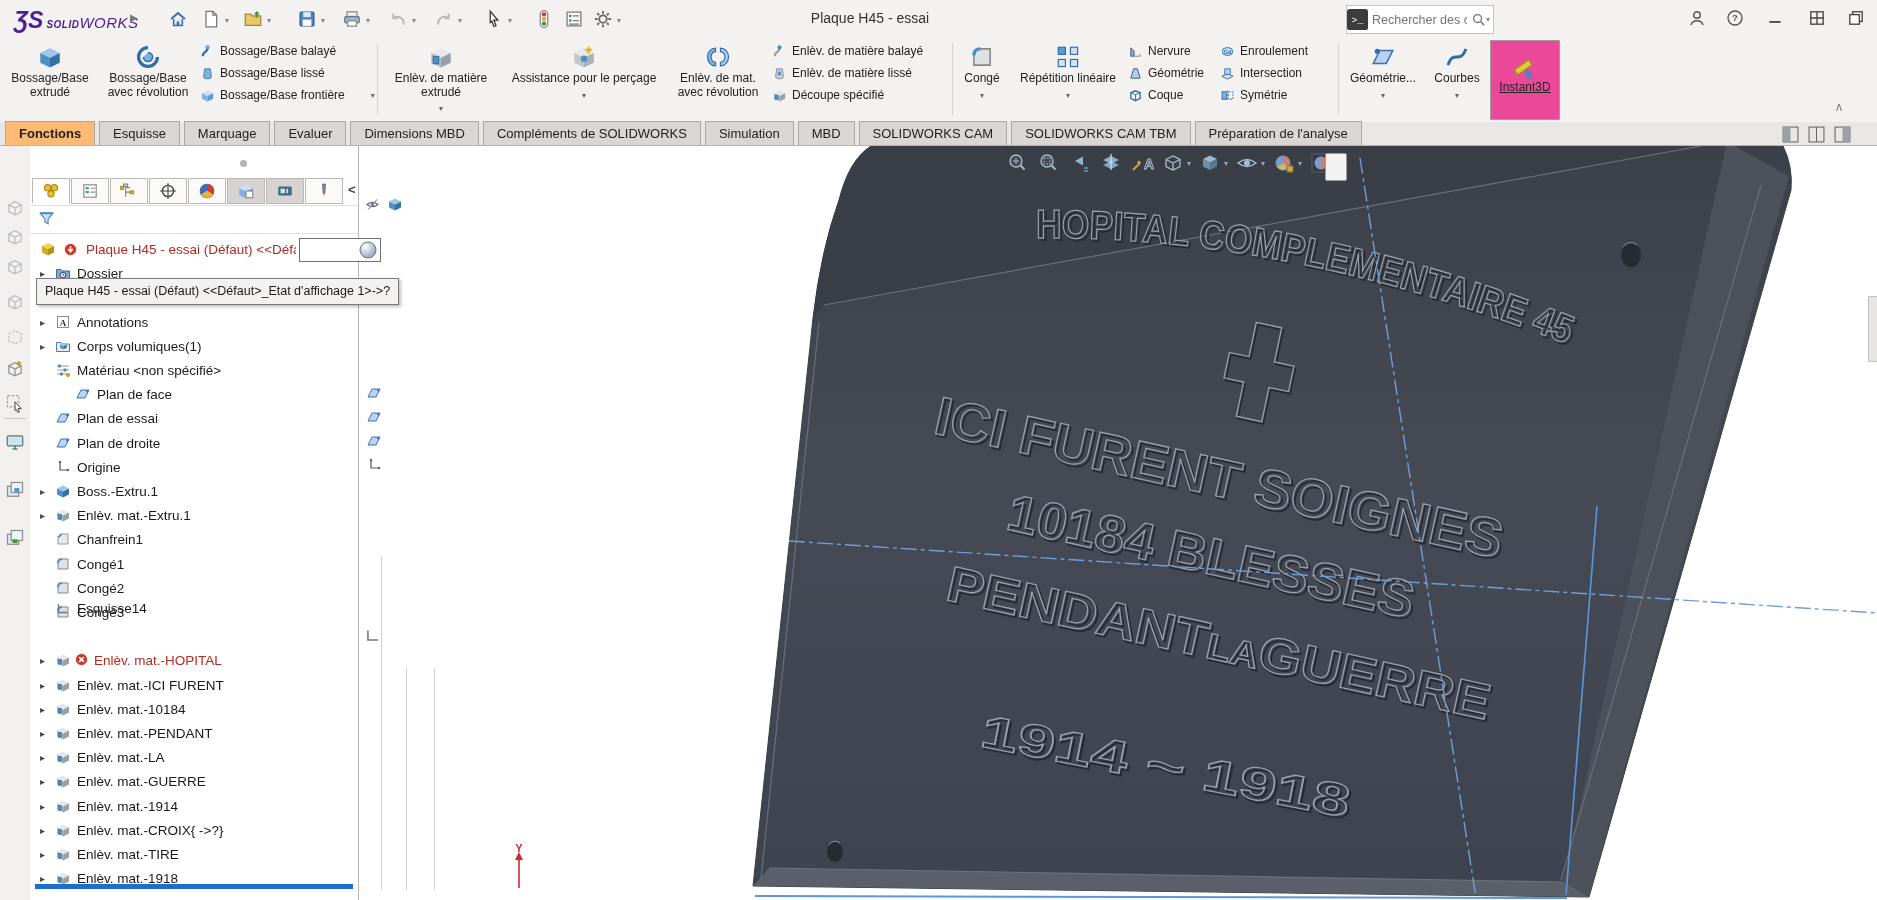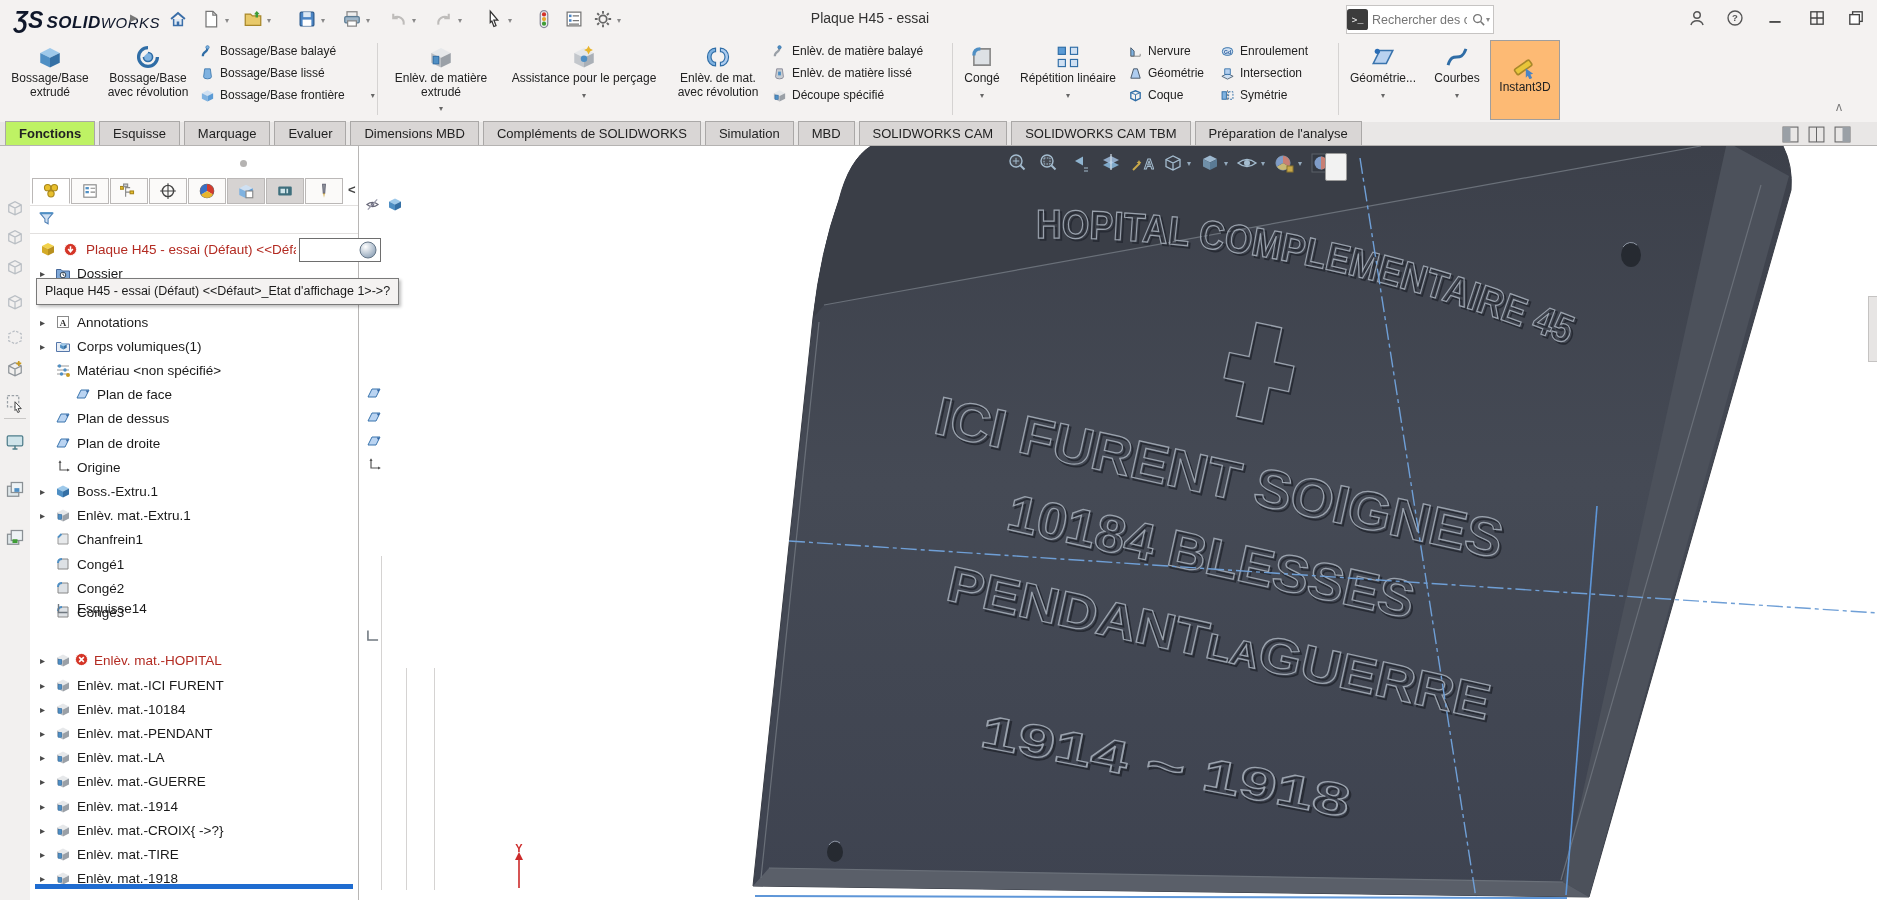--- a/index.html
+++ b/index.html
@@ -1,46 +1,46 @@
 <!DOCTYPE html>
 <html><head>
 <meta charset="utf-8">
 <style>
   html,body{margin:0;padding:0;}
   body{width:1877px;height:900px;position:relative;overflow:hidden;background:#fff;
        font-family:"Liberation Sans",sans-serif;color:#1a1a1a;-webkit-font-smoothing:antialiased;}
   svg{display:block;}
   
   .titlebar{position:absolute;left:0;top:0;width:1877px;height:38px;background:#f4f2f1;border-bottom:1px solid #d2d0cf;}
-  .logo{position:absolute;left:14px;top:7px;display:flex;align-items:baseline;color:#0f172a;font-style:italic;}
+  .logo{position:absolute;left:14px;top:7px;display:flex;align-items:baseline;color:#4c1d95;font-style:italic;}
   .logo .gl{font-size:23px;font-weight:bold;margin-right:3px;}
-  .logo .b{font-size:17px;font-weight:bold;letter-spacing:.5px;}
+  .logo .b{font-size:10px;font-weight:bold;letter-spacing:.5px;}
   .logo .l{font-size:15px;font-weight:400;letter-spacing:.5px;}
   .flyarrow{position:absolute;left:130px;top:12px;font-size:10px;color:#777;}
   .tb-ico{position:absolute;top:9px;width:20px;height:20px;cursor:pointer;}
   .tb-dd{position:absolute;top:16px;font-size:8px;color:#888;}
   .doctitle{position:absolute;left:770px;top:10px;width:200px;text-align:center;font-size:14px;color:#333;}
   .search{position:absolute;left:1346px;top:5px;width:146px;height:27px;background:#fff;border:1px solid #c6c4c3;display:flex;align-items:center;}
   .search input{border:none;outline:none;flex:1;font-size:12.5px;color:#555;padding:0 4px;min-width:0;background:transparent;font-family:"Liberation Sans",sans-serif;}
   .winbtn{position:absolute;top:9px;width:20px;height:20px;}
   
   .ribbon{position:absolute;left:0;top:38px;width:1877px;height:84px;background:#f4f2f1;border-bottom:1px solid #c9c7c6;}
   .rsep{position:absolute;top:5px;width:1px;height:72px;background:#d5d3d2;}
   .rlarge{position:absolute;top:2px;height:78px;text-align:center;font-size:12px;line-height:13.5px;color:#222;cursor:pointer;}
   .rlarge .ric{margin:4px auto 2px auto;width:26px;height:26px;}
-  .rlarge.sel{background:#fdba74;border:1px solid #a09e9d;}
+  .rlarge.sel{background:#ec4899;border:1px solid #a09e9d;text-decoration:underline;}
   .rlarge .dd{font-size:8px;color:#666;display:block;margin-top:3px;}
   .rstack{position:absolute;top:2px;}
   .rrow{display:flex;align-items:center;height:22px;font-size:12px;color:#222;white-space:nowrap;cursor:pointer;}
   .rrow .ric{width:15px;height:15px;margin-right:5px;}
   .ribcollapse{position:absolute;left:1836px;top:62px;font-size:12px;color:#777;}
   
   .tabsbar{position:absolute;left:0;top:122px;width:1877px;height:24px;background:#e9e7e6;border-bottom:1px solid #b5b3b2;display:flex;align-items:flex-end;padding-left:5px;box-sizing:border-box;}
   .tab{height:23px;line-height:23px;padding:0 13px;margin-right:4px;background:#d9d6d5;border:1px solid #aaa8a7;border-bottom:none;font-size:13px;color:#222;cursor:pointer;white-space:nowrap;}
-  .tab.active{background:#bef264;font-weight:bold;}
+  .tab.active{background:#fdba74;font-weight:bold;}
   .panebtn{position:absolute;top:4px;width:17px;height:17px;cursor:pointer;}
   
   .leftstrip{position:absolute;left:0;top:146px;width:30px;height:754px;background:#f2f0ef;border-right:1px solid #dddbda;}
   .ls-ico{position:absolute;left:5px;width:20px;height:20px;cursor:pointer;}
   .ls-div{position:absolute;left:4px;width:22px;height:1px;background:#c9c7c6;}
   
   .panel{position:absolute;left:30px;top:146px;width:328px;height:754px;background:#fff;}
   .pdot{position:absolute;left:210px;top:14px;width:7px;height:7px;border-radius:50%;background:#b5b3b2;}
   .ptab{position:absolute;top:32px;width:38px;height:26px;border:1px solid #bbb8b7;box-sizing:border-box;display:flex;align-items:center;justify-content:center;background:#fbfaf9;cursor:pointer;}
   .ptab.gray{background:#d6d3d2;}
@@ -664,21 +664,21 @@
         </span>
         <span class="lbl">Plan de face</span>
       </div>
       <div class="trow" style="top:260px;">
         <span class="tic">
           <svg width="16" height="16" viewBox="0 0 16 16">
             <polygon points="2,12 6,4 14,4 10,12" fill="#aecdf0" fill-opacity=".85" stroke="#3a74ad"></polygon>
             <polygon points="10.8,4.4 13.6,4.4 12.2,7.2" fill="#2f62a0"></polygon>
           </svg>
         </span>
-        <span class="lbl">Plan de dessus</span>
+        <span class="lbl">Plan de essai</span>
       </div>
       <div class="trow" style="top:285px;">
         <span class="tic">
           <svg width="16" height="16" viewBox="0 0 16 16">
             <polygon points="2,12 6,4 14,4 10,12" fill="#aecdf0" fill-opacity=".85" stroke="#3a74ad"></polygon>
             <polygon points="10.8,4.4 13.6,4.4 12.2,7.2" fill="#2f62a0"></polygon>
           </svg>
         </span>
         <span class="lbl">Plan de droite</span>
       </div>

